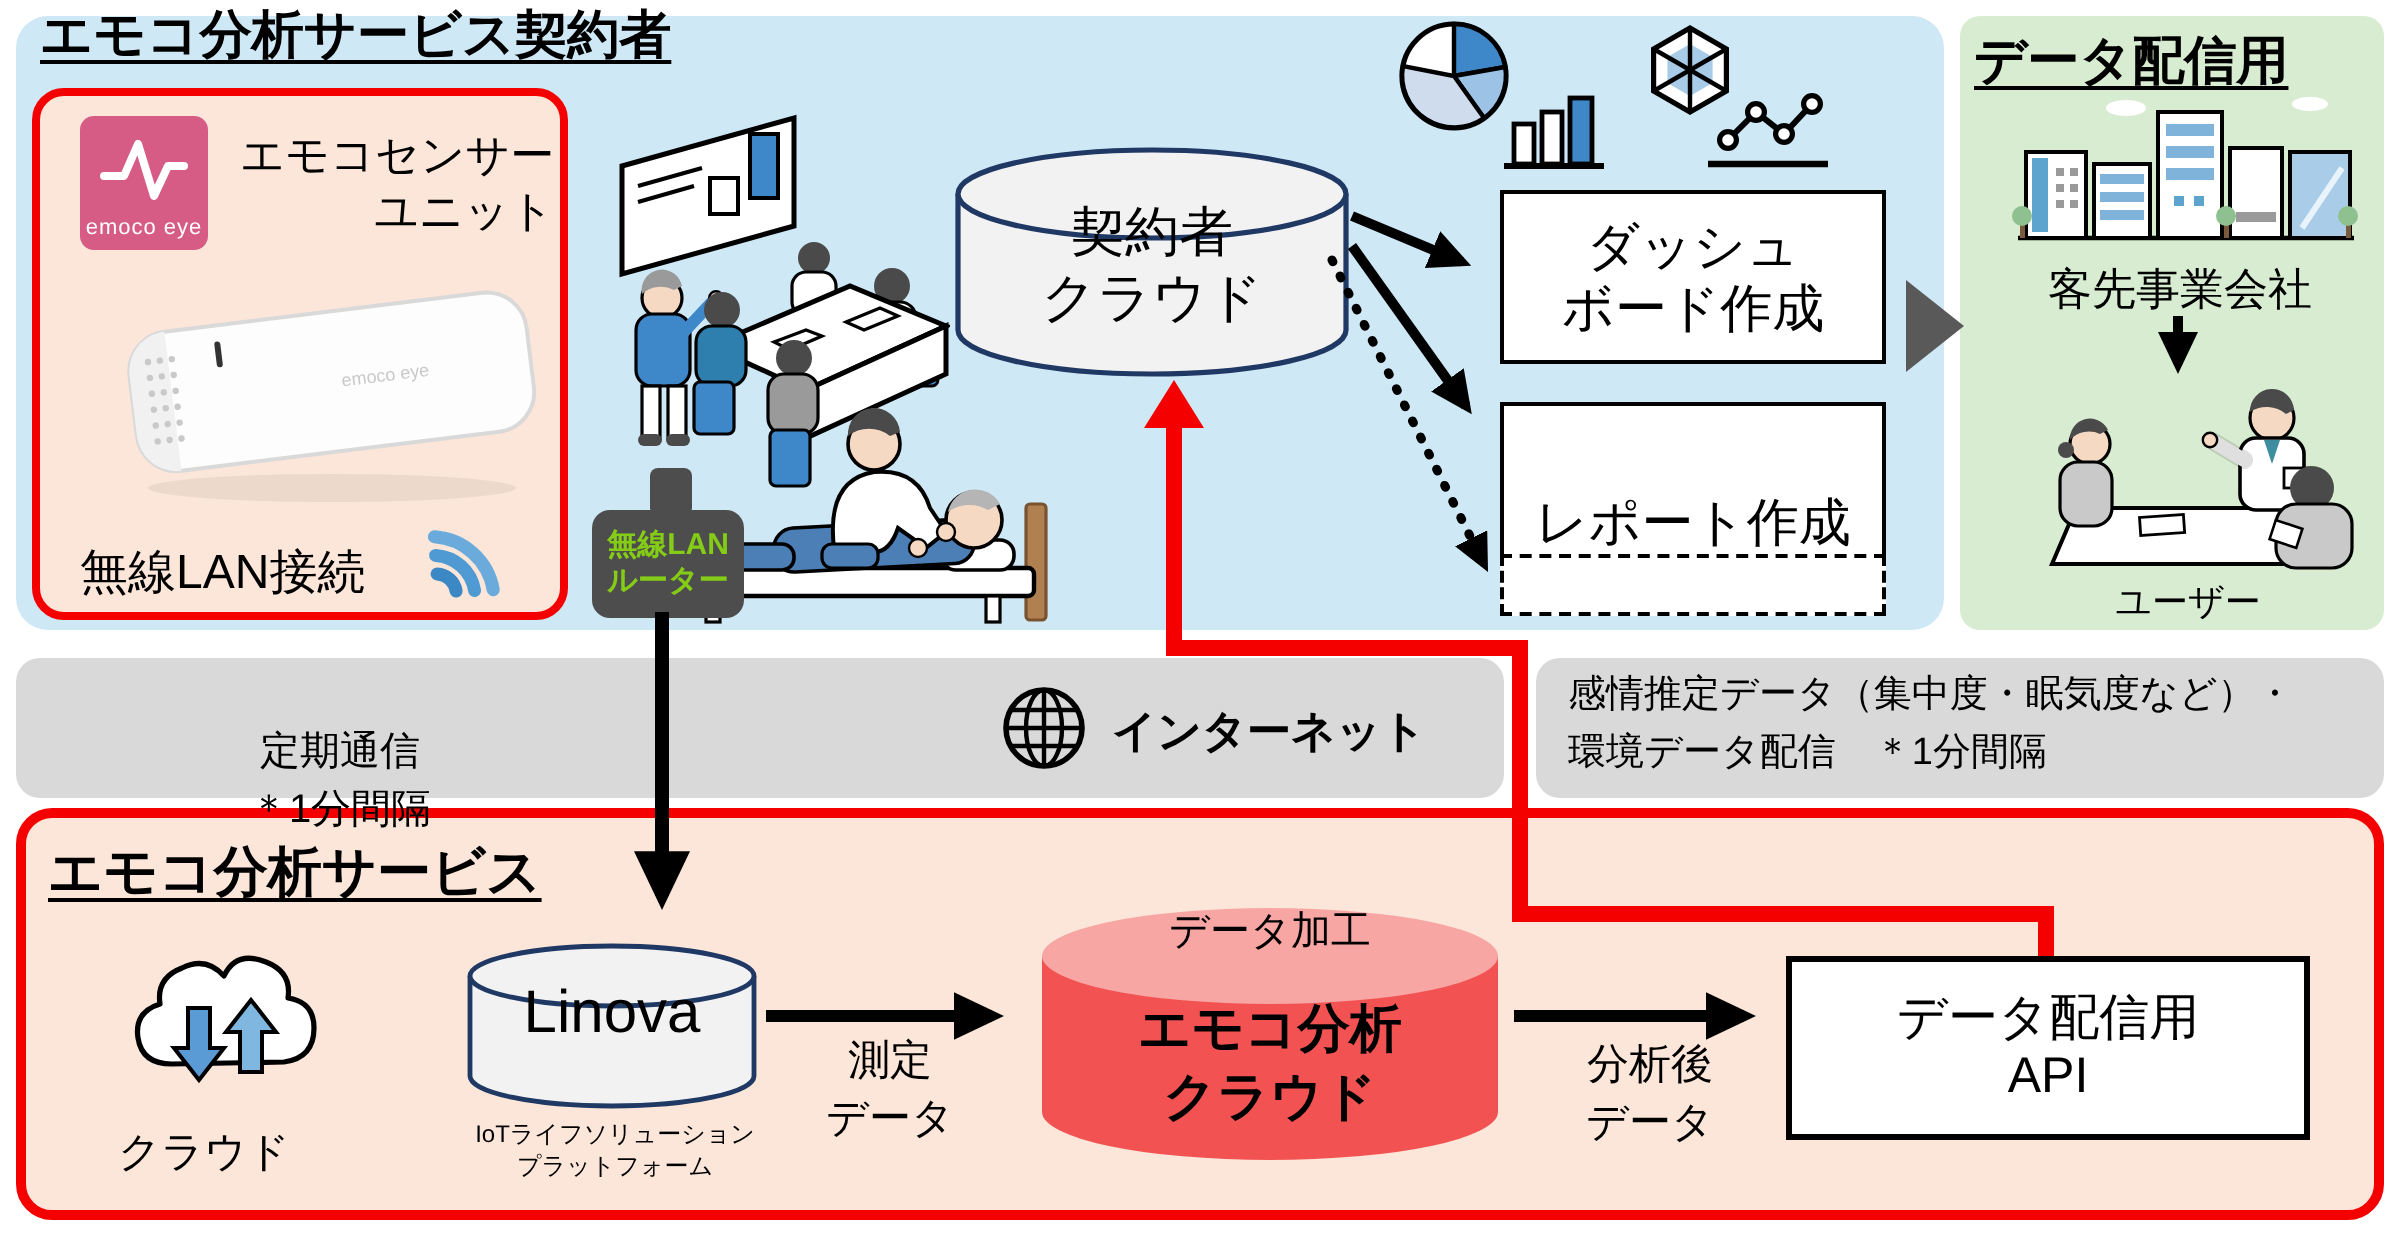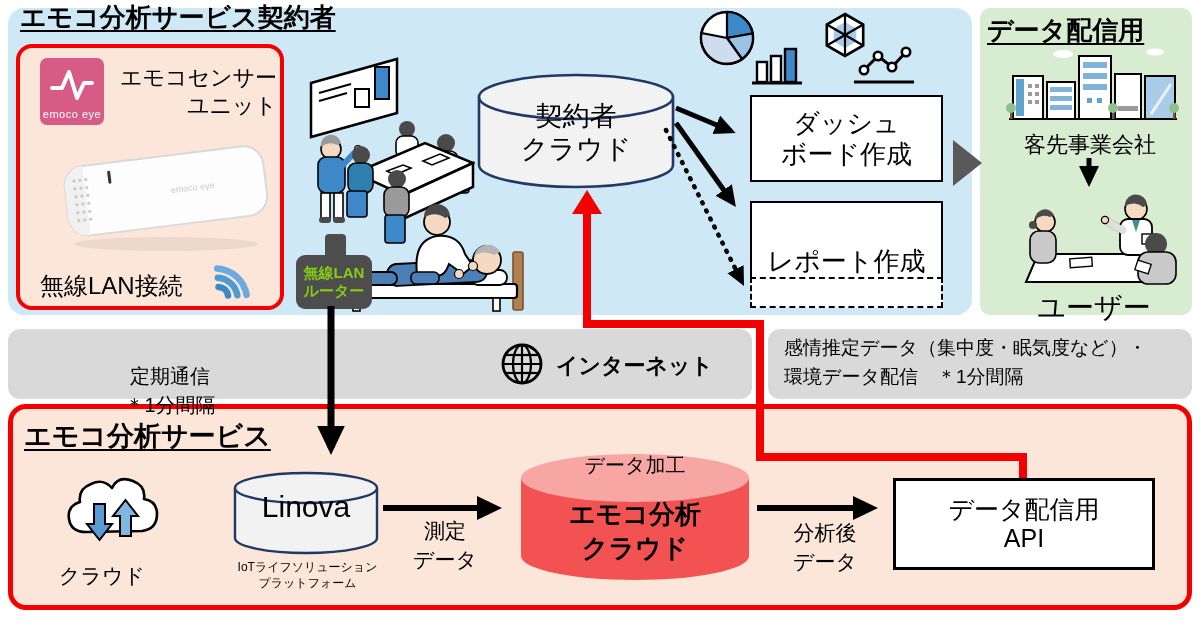--- a/index.html
+++ b/index.html
@@ -255,21 +255,21 @@
       <circle cx="87" cy="28" r="3.6" fill="#f6d9c3" stroke="#000" stroke-width="1.2"></circle>
       <rect x="124" y="42" width="13" height="10" fill="#fff" stroke="#000" stroke-width="1.4"></rect>
     </g>
     <g>
       <circle cx="138" cy="52" r="11" fill="#4a4a4a"></circle>
       <rect x="120" y="60" width="38" height="32" rx="10" fill="#c9c9c9" stroke="#000" stroke-width="1.6"></rect>
       <rect x="118" y="70" width="14" height="10" fill="#fff" stroke="#000" stroke-width="1.3" transform="rotate(18 125 75)"></rect>
     </g>
   </svg>
 
-  <div class="abs nowrap" style="left:1094px;top:289px;transform:translateX(-50%);font-size:28px;">ユーザー</div>
+  <div class="abs nowrap" style="left:1094px;top:289px;transform:translateX(-50%);font-size:18px;">ユーザー</div>
 
   <div class="abs ctext" style="left:90px;top:334px;width:160px;font-size:20px;line-height:1.45;margin-top:28px;">
     <div>定期通信</div>
     <div>＊1分間隔</div>
   </div>
 
   <svg class="abs" style="left:500px;top:342px;" width="44" height="44" viewBox="0 0 44 44">
     <circle cx="22" cy="22" r="19" fill="none" stroke="#000" stroke-width="2.8"></circle>
     <ellipse cx="22" cy="22" rx="9" ry="19" fill="none" stroke="#000" stroke-width="2.2"></ellipse>
     <line x1="22" y1="3" x2="22" y2="41" stroke="#000" stroke-width="2.2"></line>

